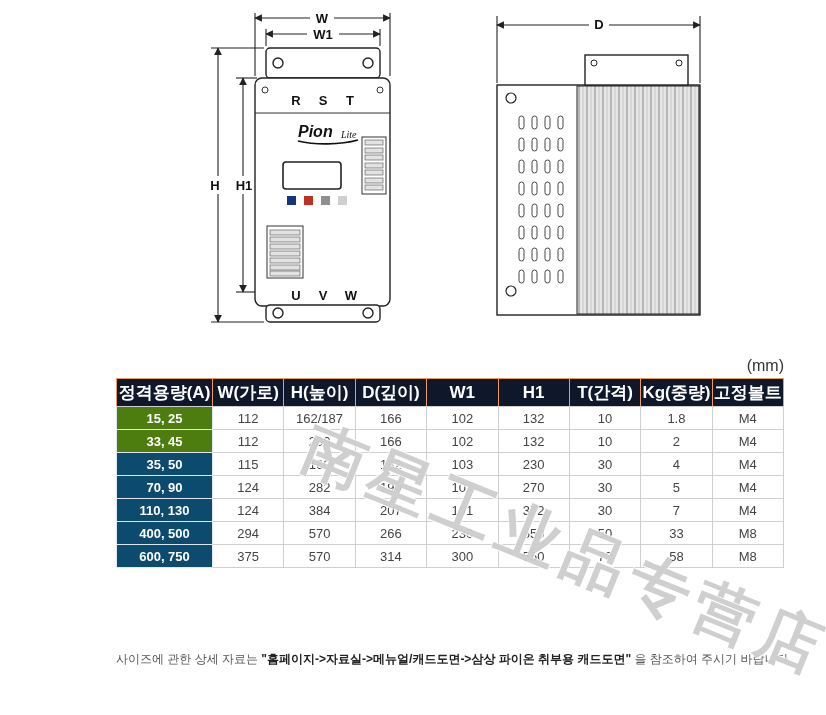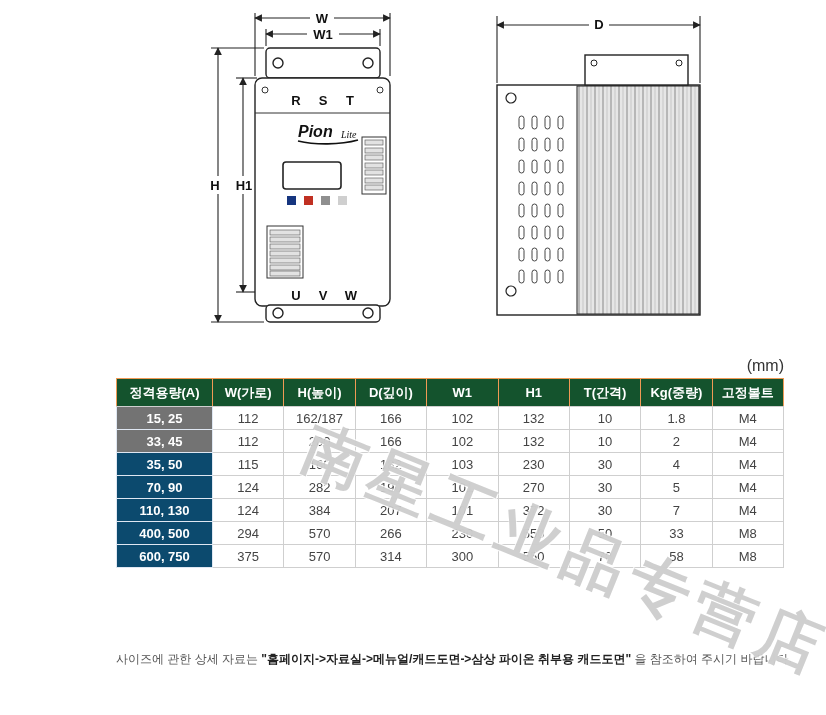--- a/index.html
+++ b/index.html
@@ -6,24 +6,24 @@
   body { background: #fff; font-family: "Liberation Sans", sans-serif; }
   .page { position: relative; width: 826px; height: 715px; background: #fff; overflow: hidden; }
 
   .drawings { position: absolute; left: 0; top: 0; }
 
   .unit-label { position: absolute; top: 357px; right: 42px; font-size: 16px; color: #333; }
 
   table.spec { position: absolute; left: 116px; top: 378px; width: 668px;
                border-collapse: collapse; table-layout: fixed; }
   table.spec th, table.spec td { border: 1px solid #cfcfcf; text-align: center; vertical-align: middle; }
-  table.spec thead th { background: #14532d; color: #fff; font-weight: bold; font-size: 13px;
+  table.spec thead th { background: #0f172a; color: #fff; font-weight: bold; font-size: 17px;
                         height: 28px; border-color: #f09a55; border-bottom-color: #cfcfcf; }
   table.spec tbody th.cap { color: #fff; font-weight: bold; font-size: 13px; height: 23px; border-color: #dfe7f2; }
-  table.spec tbody th.cap.light { background: #737373; }
+  table.spec tbody th.cap.light { background: #4d7c0f; }
   table.spec tbody th.cap.dark  { background: #0c4a6e; }
   table.spec tbody td { background: #fff; color: #444; font-size: 13px; height: 23px; }
 
   .footer-note { position: absolute; left: 116px; top: 651px; width: 690px;
                  font-size: 12px; color: #555; white-space: nowrap; }
   .footer-note b { color: #222; }
 
   .watermark { position: absolute; left: 322px; top: 406px; transform: rotate(22deg); transform-origin: 0 0;
                font-size: 62px; font-weight: bold; letter-spacing: 8px; white-space: nowrap;
                color: rgba(130,130,130,0.38);

